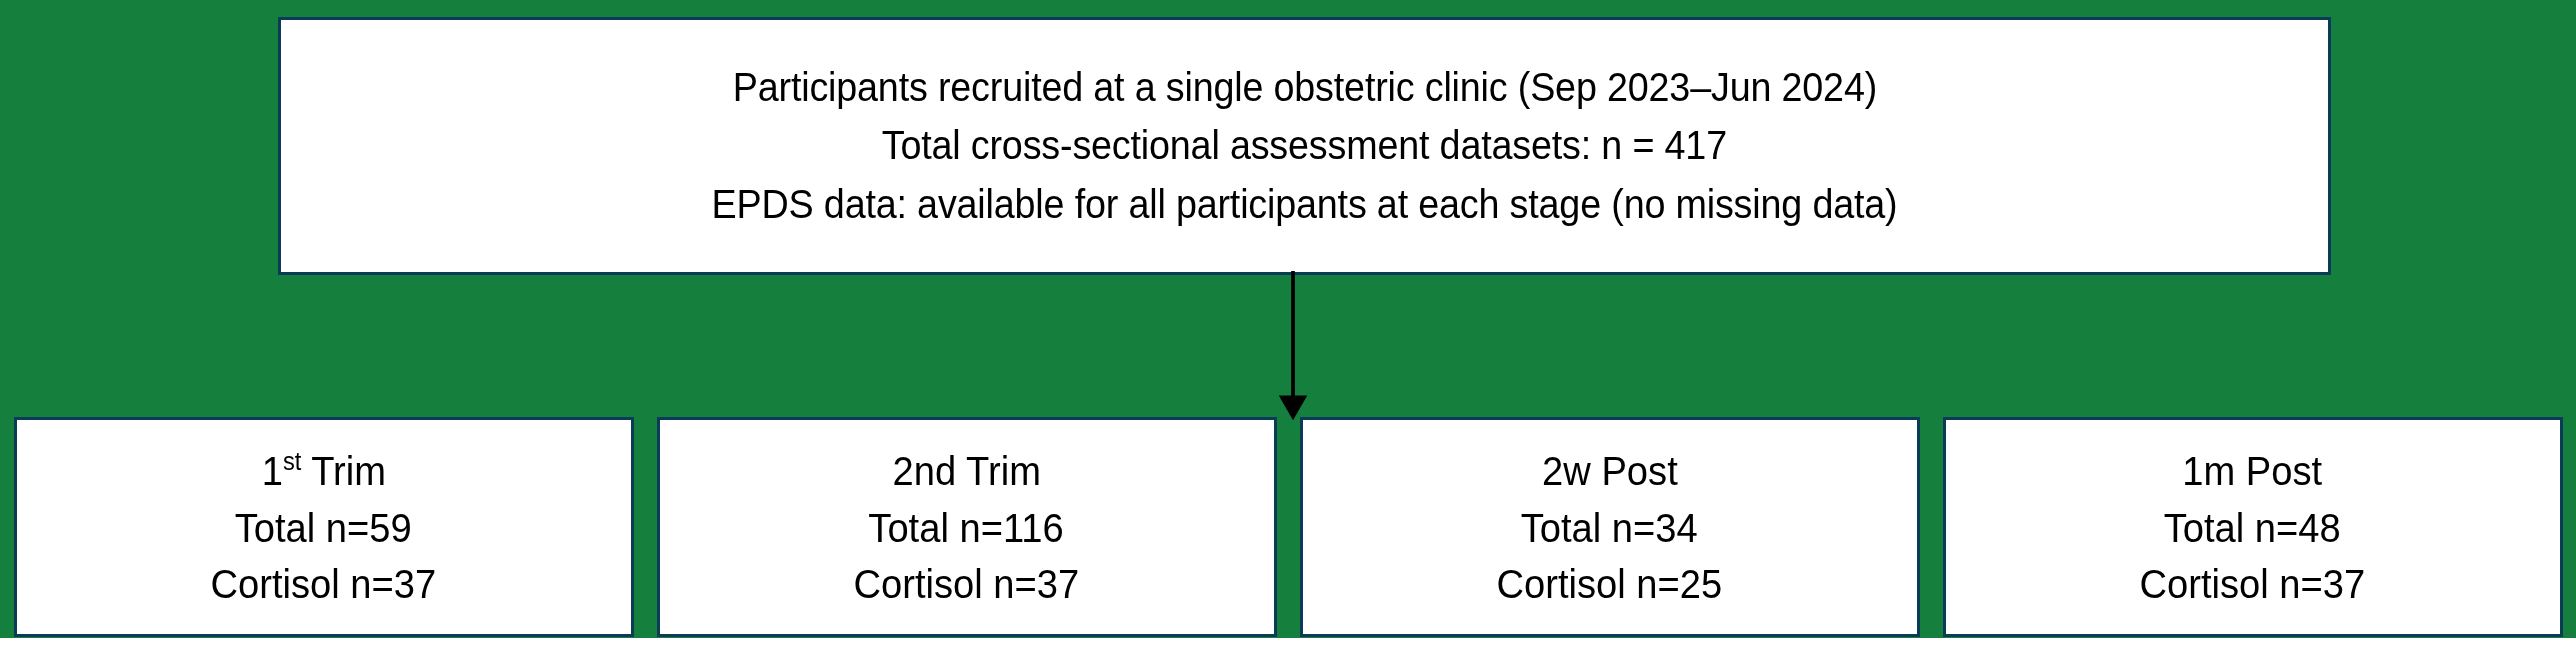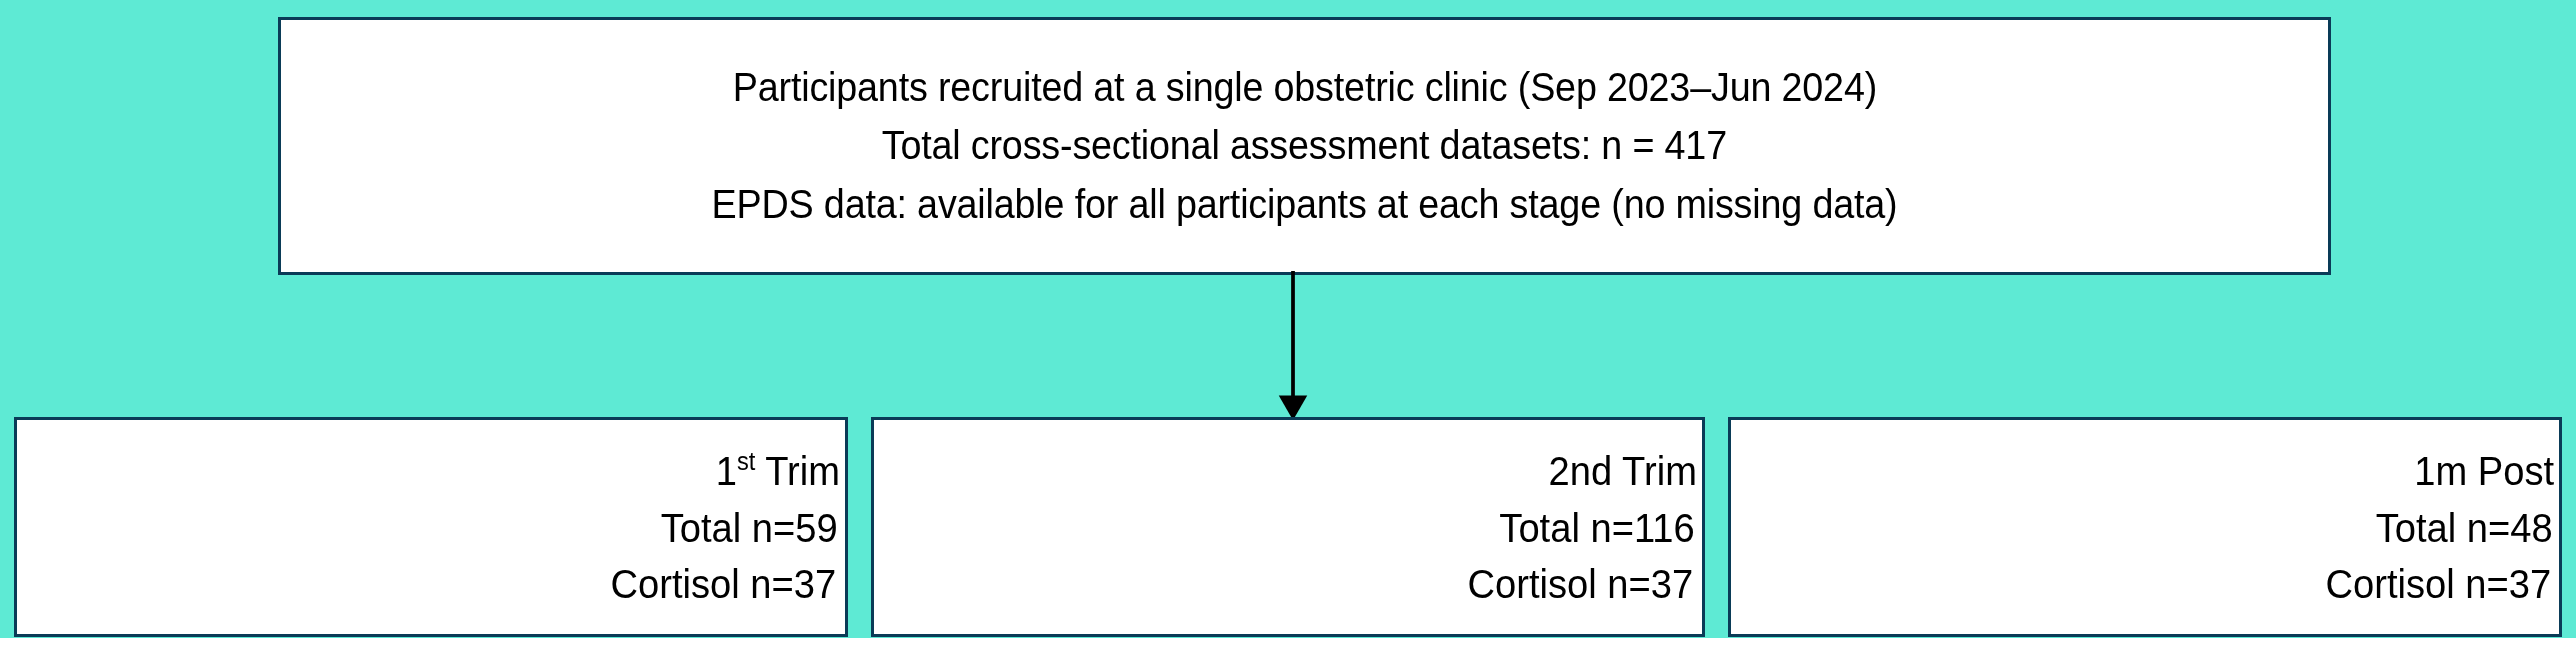--- a/index.html
+++ b/index.html
@@ -5,21 +5,21 @@
 <style>
   html, body {
     margin: 0;
     padding: 0;
     background: #ffffff;
   }
   #canvas {
     position: relative;
     width: 2576px;
     height: 638px;
-    background: #5eead4;
+    background: #15803d;
     font-family: "Liberation Sans", "DejaVu Sans", sans-serif;
     overflow: hidden;
   }
 
   
   .top-box {
     position: absolute;
     left: 278px;
     top: 16.5px;
     width: 2053px;
@@ -64,21 +64,21 @@
     flex-direction: row;
     gap: 23px;
   }
   .stage-box {
     flex: 1 1 0;
     box-sizing: border-box;
     border: 3.8px solid #0a3b57;
     background: #ffffff;
     display: flex;
     flex-direction: column;
-    align-items: flex-end;
+    align-items: center;
     justify-content: center;
     padding-top: 3px;
   }
   .stage-line {
     color: #000000;
     font-size: 41px;
     line-height: 1.36;
     white-space: nowrap;
     text-align: center;
     transform: scaleX(0.93);
@@ -117,20 +117,25 @@
       <div class="stage-line">Cortisol n=37</div>
     </div>
 
     <div class="stage-box">
       <div class="stage-line stage-title">2nd Trim</div>
       <div class="stage-line">Total n=116</div>
       <div class="stage-line">Cortisol n=37</div>
     </div>
 
 
+    <div class="stage-box">
+      <div class="stage-line stage-title">2w Post</div>
+      <div class="stage-line">Total n=34</div>
+      <div class="stage-line">Cortisol n=25</div>
+    </div>
 
     <div class="stage-box">
       <div class="stage-line stage-title">1m Post</div>
       <div class="stage-line">Total n=48</div>
       <div class="stage-line">Cortisol n=37</div>
     </div>
 
   </div>
 
 </div>

